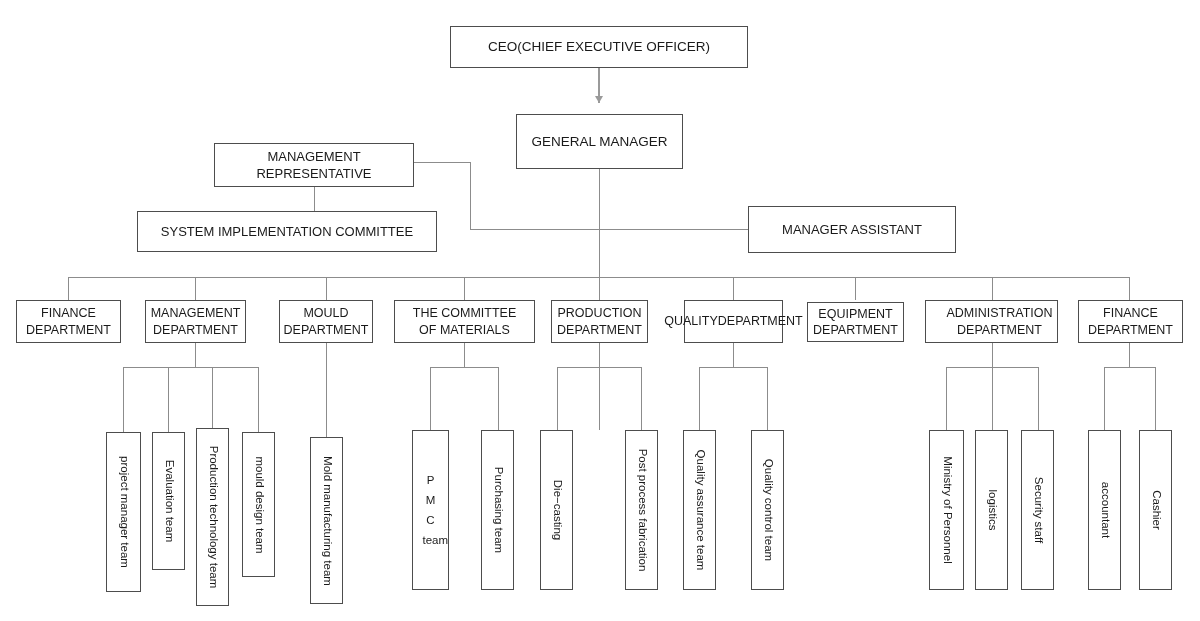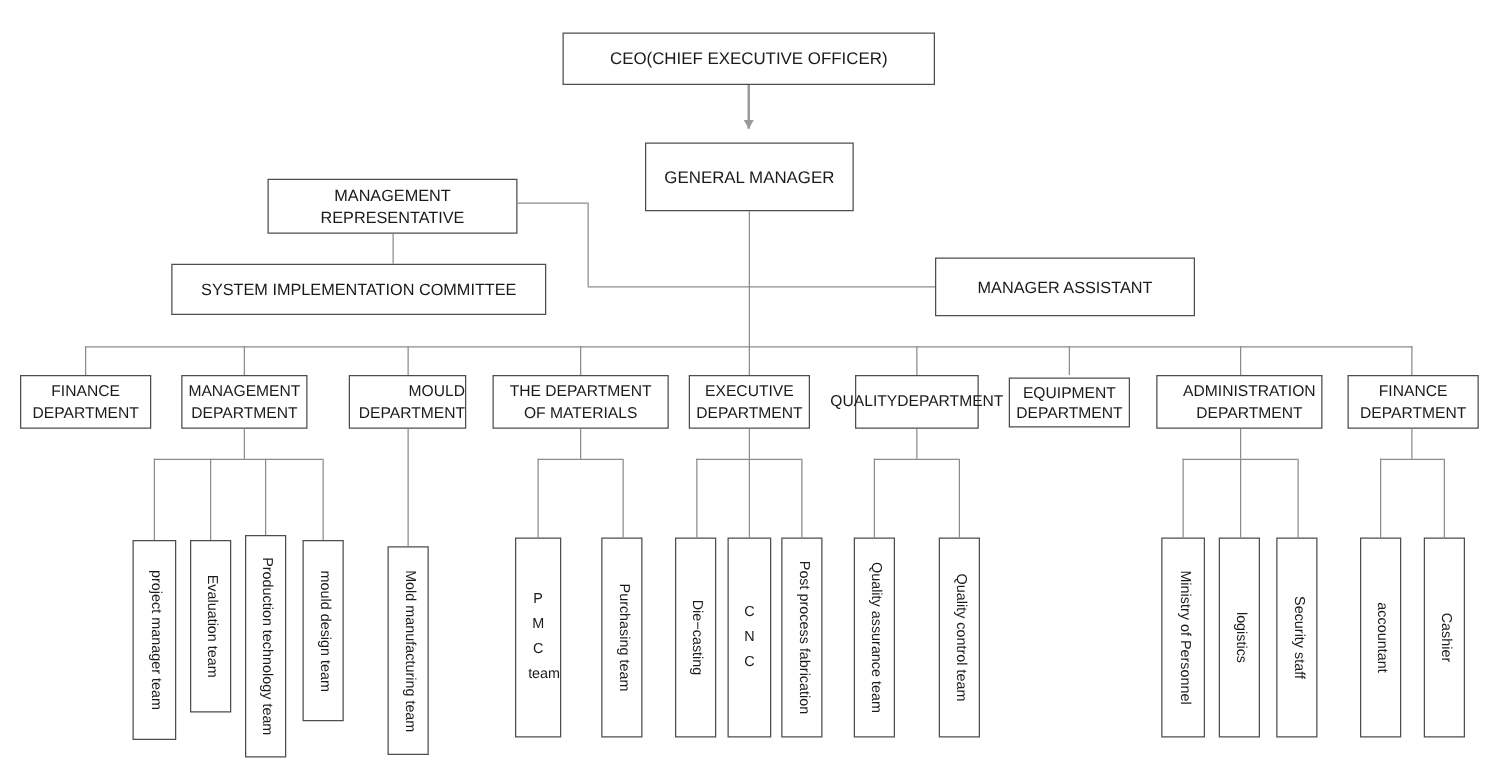--- a/index.html
+++ b/index.html
@@ -125,30 +125,30 @@
   <div class="ln v" style="left:1129px;top:277px;height:23px;"></div>
 
   <div class="box dept" style="left:16px;top:300px;width:105px;height:43px;flex-direction:column;">
     <span>FINANCE</span>
     <span>DEPARTMENT</span>
   </div>
   <div class="box dept" style="left:145px;top:300px;width:101px;height:43px;flex-direction:column;">
     <span>MANAGEMENT</span>
     <span>DEPARTMENT</span>
   </div>
-  <div class="box dept" style="left:279px;top:300px;width:94px;height:43px;flex-direction:column;align-items:flex-end;">
+  <div class="box dept" style="left:279px;top:300px;width:94px;height:43px;flex-direction:column;">
     <span>MOULD</span>
     <span>DEPARTMENT</span>
   </div>
   <div class="box dept" style="left:394px;top:300px;width:141px;height:43px;flex-direction:column;">
-    <span>THE DEPARTMENT</span>
+    <span>THE COMMITTEE</span>
     <span>OF MATERIALS</span>
   </div>
   <div class="box dept" style="left:551px;top:300px;width:97px;height:43px;flex-direction:column;">
-    <span>EXECUTIVE</span>
+    <span>PRODUCTION</span>
     <span>DEPARTMENT</span>
   </div>
   <div class="box dept" style="left:684px;top:300px;width:99px;height:43px;flex-direction:row;">
     <span>QUALITY</span>
     <span>DEPARTMENT</span>
   </div>
   <div class="box dept" style="left:807px;top:302px;width:97px;height:40px;flex-direction:column;">
     <span>EQUIPMENT</span>
     <span>DEPARTMENT</span>
   </div>
@@ -200,23 +200,20 @@
 
   <div class="ln v" style="left:599px;top:343px;height:24px;"></div>
   <div class="ln h" style="left:557px;top:367px;width:84px;"></div>
   <div class="ln v" style="left:557px;top:367px;height:63px;"></div>
   <div class="ln v" style="left:599px;top:367px;height:63px;"></div>
   <div class="ln v" style="left:641px;top:367px;height:63px;"></div>
 
   <div class="vbox" style="left:540px;top:430px;width:33px;height:160px;">
     <span class="vtext">Die−casting</span>
   </div>
-  <div class="vbox stack" style="left:582px;top:430px;width:35px;height:160px;">
-    <span class="vtext">C N C</span>
-  </div>
   <div class="vbox" style="left:625px;top:430px;width:33px;height:160px;">
     <span class="vtext">Post process fabrication</span>
   </div>
 
   <div class="ln v" style="left:733px;top:343px;height:24px;"></div>
   <div class="ln h" style="left:699px;top:367px;width:68px;"></div>
   <div class="ln v" style="left:699px;top:367px;height:63px;"></div>
   <div class="ln v" style="left:767px;top:367px;height:63px;"></div>
 
   <div class="vbox" style="left:683px;top:430px;width:33px;height:160px;">

